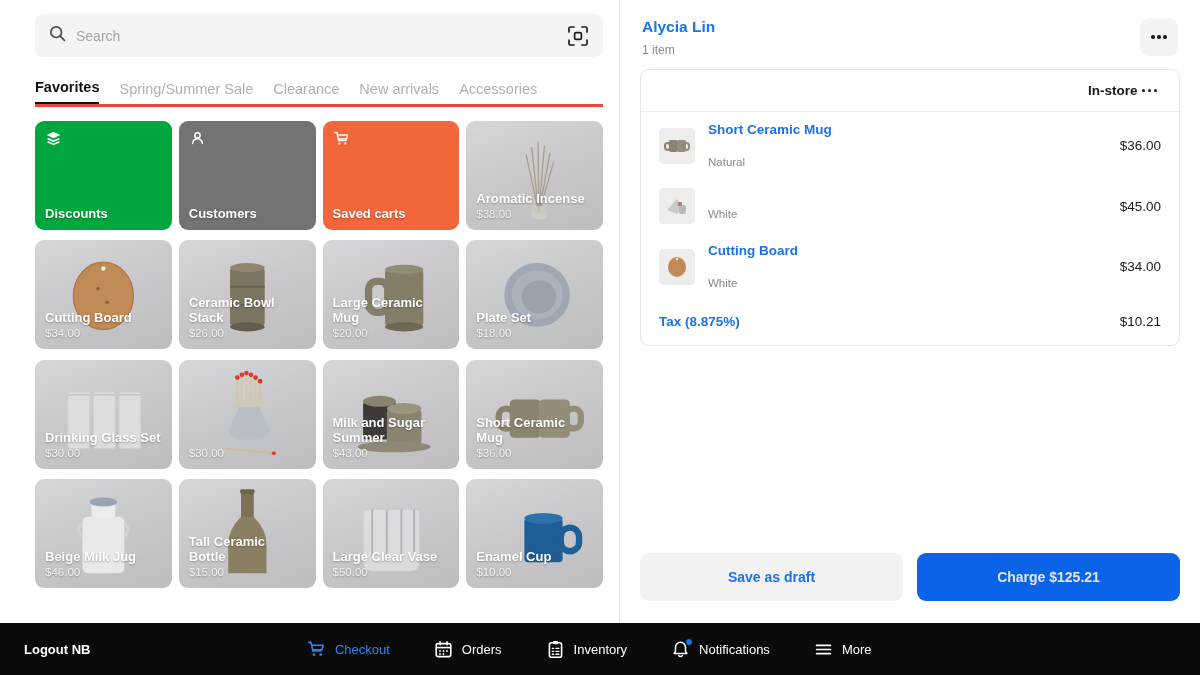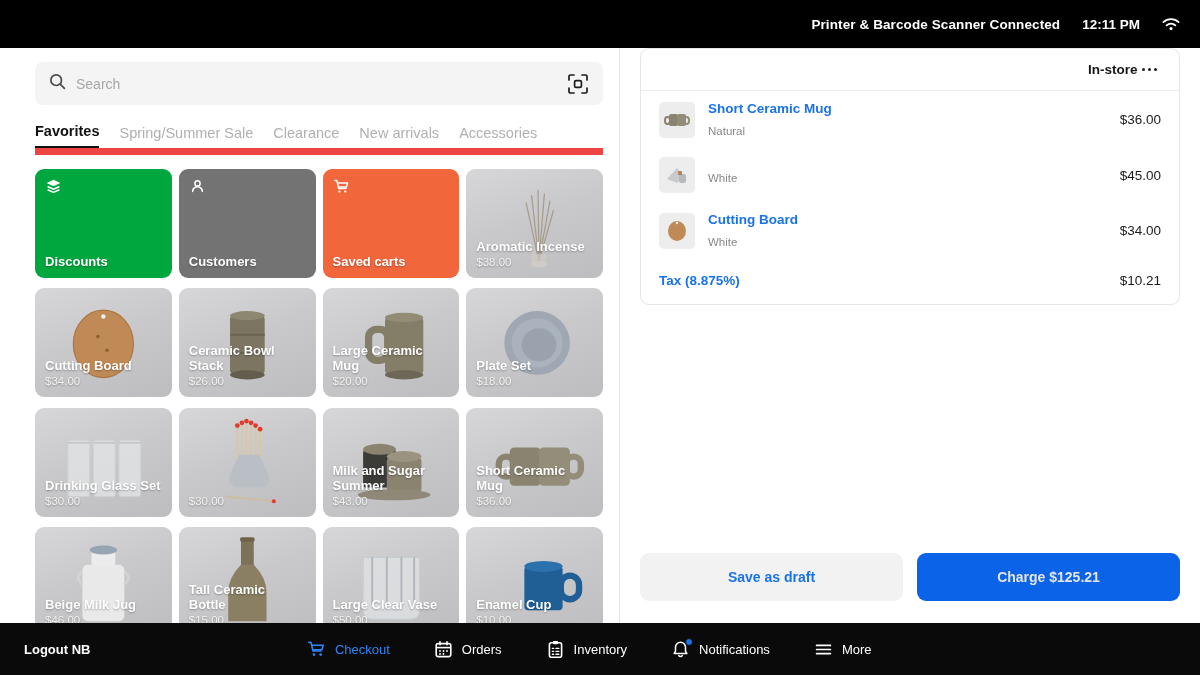--- a/index.html
+++ b/index.html
@@ -33,21 +33,21 @@
   }
   .searchbar .s-input {
     flex: 1 1 auto; border: none; background: transparent; outline: none;
     font-family: "Liberation Sans", sans-serif; font-size: 14px; color: #1a1a1a;
   }
   .searchbar .s-input::placeholder { color: #a6a6a6; }
   .scan-btn { width: 26px; height: 26px; display: flex; align-items: center; justify-content: center; cursor: pointer; }
 
   
   .tabs { display: flex; align-items: flex-end; gap: 20px; margin-top: 19px; height: 31px;
-          border-bottom: 7px solid #ef4444; }
+          border-bottom: 3px solid #ef4444; }
   .tab { font-size: 14.5px; color: #b0b0b0; padding-bottom: 7px; cursor: pointer; white-space: nowrap; }
   .tab.active { color: #111; font-weight: bold; border-bottom: 2px solid #111; }
 
   
   .grid {
     margin-top: 14px; display: grid; grid-template-columns: repeat(4, 1fr);
     gap: 7px; height: 470px; overflow: hidden;
   }
   .tile {
     position: relative; height: 109px; border-radius: 9px; overflow: hidden; cursor: pointer;
@@ -75,21 +75,21 @@
   .cart-card { margin: 0 20px; border: 1px solid #e6e6e6; border-radius: 9px; background: #fff; }
   .cc-head { display: flex; align-items: center; padding: 13px 18px; border-bottom: 1px solid #ececec; text-align: right; }
   .cc-title { flex: 1 1 auto; font-size: 13.5px; font-weight: bold; color: #171717; }
   .cc-dots { padding: 4px; cursor: pointer; }
 
   .line-item { display: flex; align-items: center; padding: 9px 18px; gap: 13px; cursor: pointer; }
   .thumb { width: 36px; height: 36px; border-radius: 5px; background: #ededed;
            display: flex; align-items: center; justify-content: center; flex: 0 0 36px; overflow: hidden; }
   .li-mid { flex: 1 1 auto; min-width: 0; }
   .li-name { color: #1a73e8; font-size: 13.5px; font-weight: bold; line-height: 17px; }
-  .li-variant { color: #888888; font-size: 11.5px; line-height: 16px; margin-top: 6px; }
+  .li-variant { color: #888888; font-size: 11.5px; line-height: 16px; margin-top: 16px; }
   .li-price { font-size: 13.5px; color: #1b1b1b; white-space: nowrap; }
 
   .tax-row { display: flex; align-items: center; padding: 14px 18px 16px 18px; }
   .tax-label { flex: 1 1 auto; color: #1a73e8; font-size: 13.5px; font-weight: bold; cursor: pointer; }
   .tax-amt { font-size: 13.5px; color: #1b1b1b; }
 
   .cart-spacer { flex: 1 1 auto; }
   .cart-actions { display: flex; gap: 14px; padding: 0 20px 22px 20px; }
   .btn { height: 48px; border-radius: 9px; border: none; cursor: pointer;
          font-family: "Liberation Sans", sans-serif; font-size: 14px; font-weight: bold; }
@@ -108,31 +108,20 @@
   .navitem .nav-ico { display: flex; align-items: center; justify-content: center; position: relative; }
   .badge-dot { position: absolute; top: -2px; right: -3px; width: 8px; height: 8px;
                border-radius: 50%; background: #1a73e8; border: 1px solid #0a0a0a; }
   .nav-right-pad { width: 88px; }
 </style>
 </head>
 <body>
 
 <div class="app">
 
-  <div class="statusbar">
-    <span class="status-text">Printer &amp; Barcode Scanner Connected</span>
-    <span class="status-time">12:11 PM</span>
-    <span class="wifi">
-      <svg width="22" height="16" viewBox="0 0 22 16">
-        <path d="M11 14.2a1.6 1.6 0 1 0 0-3.2 1.6 1.6 0 0 0 0 3.2z" fill="#fff"></path>
-        <path d="M6.6 9.4a6.4 6.4 0 0 1 8.8 0" stroke="#fff" stroke-width="1.8" fill="none" stroke-linecap="round"></path>
-        <path d="M3.4 6.1a11 11 0 0 1 15.2 0" stroke="#fff" stroke-width="1.8" fill="none" stroke-linecap="round"></path>
-      </svg>
-    </span>
-  </div>
 
   <div class="body">
 
     <div class="left">
 
       <div class="searchbar">
         <span>
           <svg width="17" height="17" viewBox="0 0 17 17">
             <circle cx="7.2" cy="7.2" r="5.3" stroke="#4a4a4a" stroke-width="1.7" fill="none"></circle>
             <path d="M11.2 11.2 L15.4 15.4" stroke="#4a4a4a" stroke-width="1.7" stroke-linecap="round"></path>
@@ -388,20 +377,33 @@
           </div>
           <div class="t-label">Enamel Cup</div>
           <div class="t-price">$10.00</div>
         </div>
 
       </div>
     </div>
 
     <div class="right">
 
+      <div class="cart-head">
+        <div class="who">
+          <div class="cust-name">Alycia Lin</div>
+          <div class="item-count">1 item</div>
+        </div>
+        <div class="dots-btn">
+          <span class="dots">
+              <i></i>
+              <i></i>
+              <i></i>
+            </span>
+        </div>
+      </div>
 
       <div class="cart-card">
         <div class="cc-head">
           <div class="cc-title">In-store</div>
           <div class="cc-dots">
             <span class="dots">
                 <i></i>
                 <i></i>
                 <i></i>
               </span>

